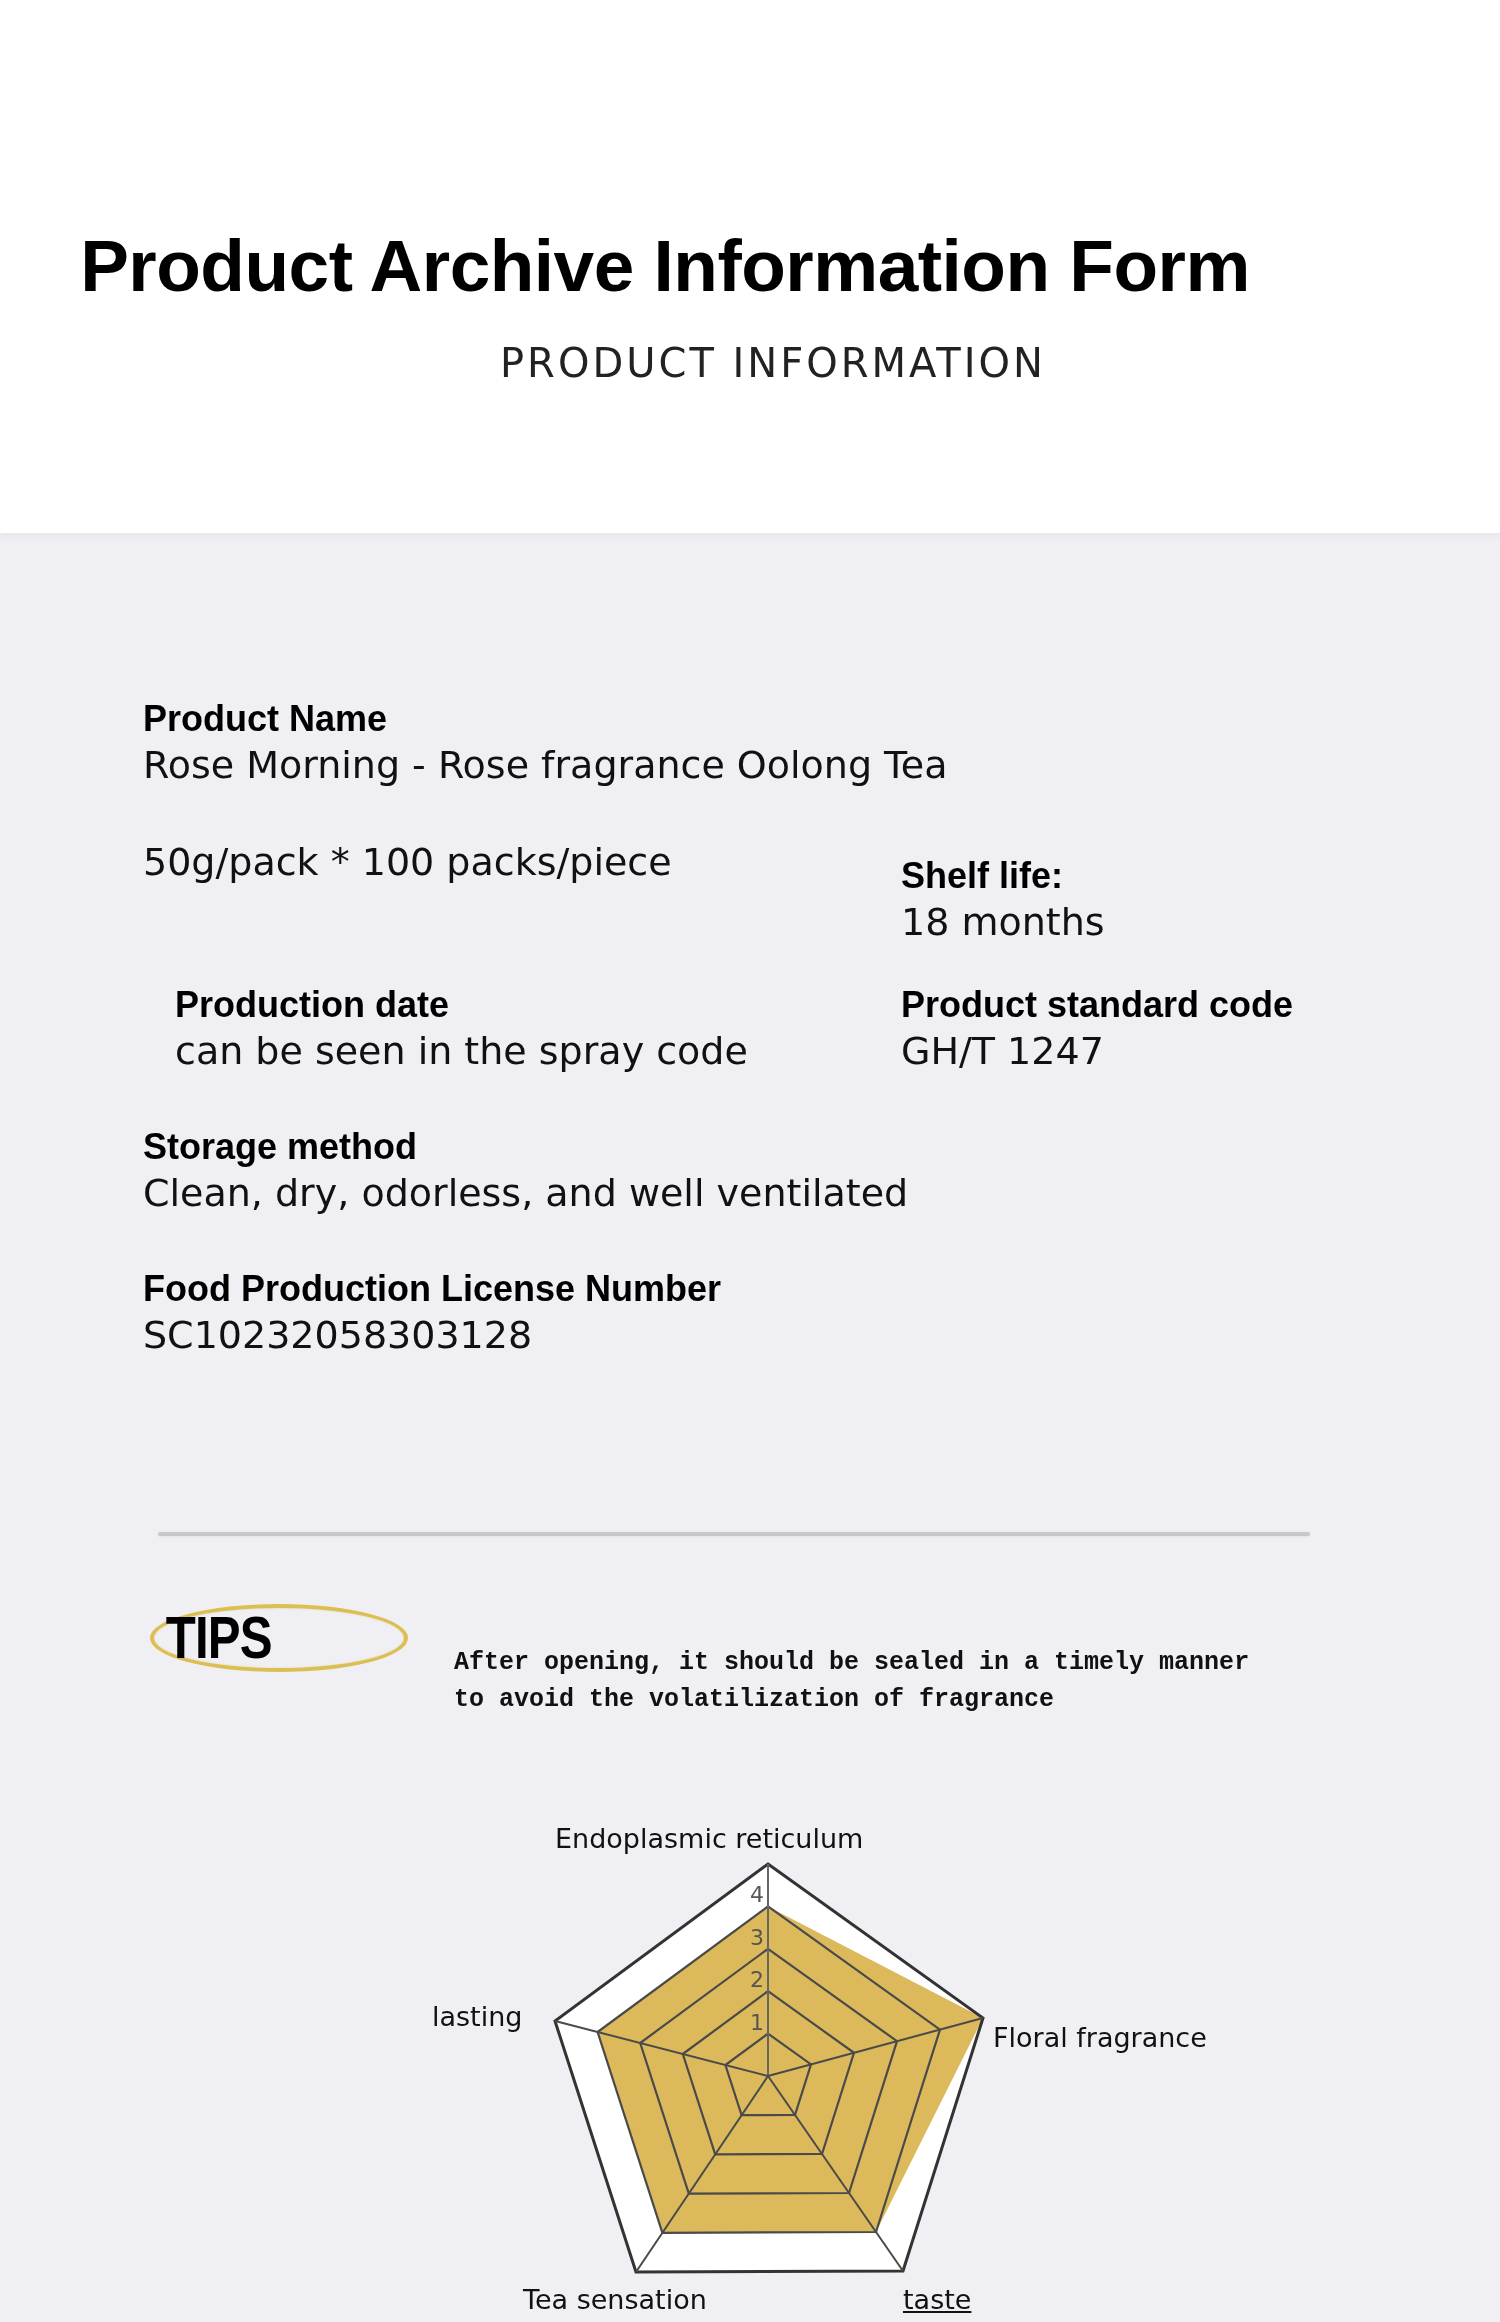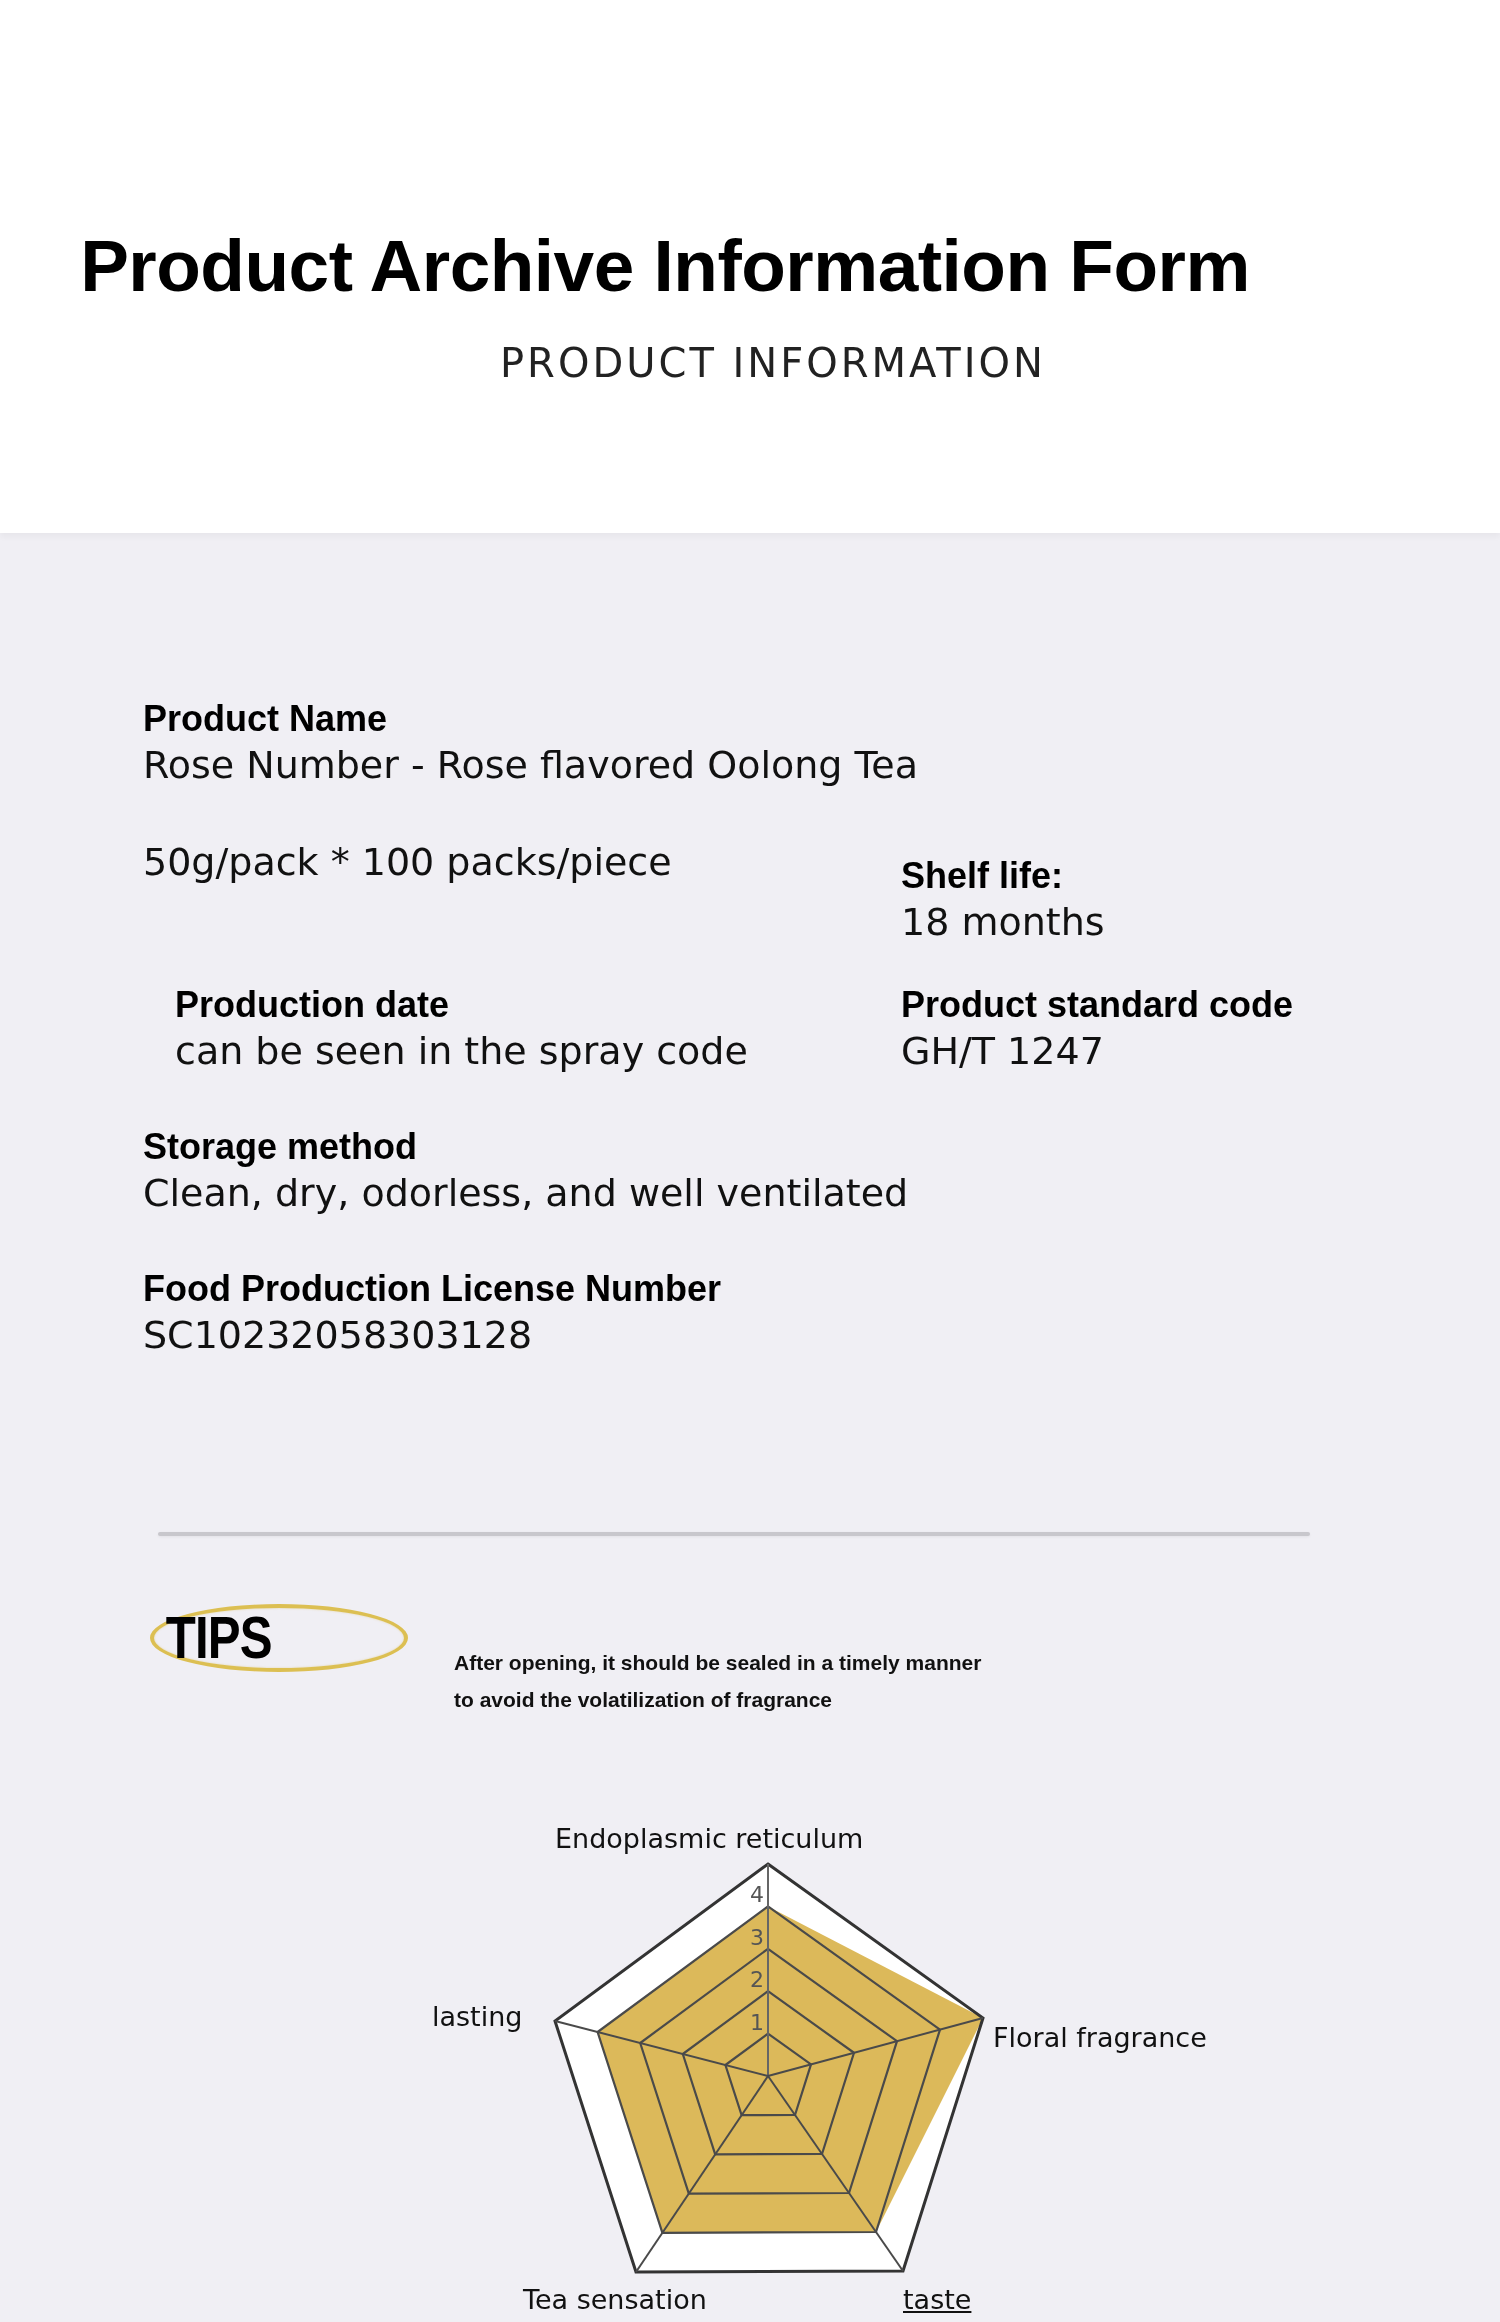--- a/index.html
+++ b/index.html
@@ -50,41 +50,41 @@
     display: flex; align-items: center; justify-content: flex-start;
     box-shadow: inset 0 0 2px rgba(220,190,80,0.5);
   }
   .tips-badge span {
     font-family: "Liberation Sans", sans-serif;
     font-weight: 700; font-size: 60px; color: #000; letter-spacing: -1px;
     transform: scaleX(0.82); display: inline-block; line-height: 60px;
   }
   .tips-text {
     position: absolute; left: 454px; top: 1644px; width: 900px;
-    font-family: Liberation Sans, sans-serif;
-    font-weight: 600; font-size: 21px; line-height: 37px; color: #111;
+    font-family: Liberation Mono, monospace;
+    font-weight: 600; font-size: 25px; line-height: 37px; color: #111;
   }
   .tips-text div { white-space: nowrap; }
   .radar-svg { position: absolute; left: 0; top: 0; width: 1500px; height: 2322px; pointer-events: none; }
   .axis-label {
     position: absolute; font-family: "DejaVu Sans", sans-serif;
     font-size: 27px; font-weight: 500; color: #111; white-space: nowrap; line-height: 34px;
   }
 </style>
 </head>
 <body>
 
 <div class="top-band"></div>
 
 <h1 class="title">Product Archive Information Form</h1>
 <div class="subtitle">PRODUCT INFORMATION</div>
 
 <div class="field" style="left:143px; top:696px;">
   <span class="label">Product Name</span>
-  <span class="value">Rose Number - Rose flavored Oolong Tea</span>
+  <span class="value">Rose Morning - Rose fragrance Oolong Tea</span>
 </div>
 
 <div class="field" style="left:143px; top:839px;">
   <span class="value">50g/pack * 100 packs/piece</span>
 </div>
 
 <div class="field" style="left:901px; top:839px;margin-top:14px;">
   <span class="label">Shelf life:</span>
   <span class="value">18 months</span>
 </div>

